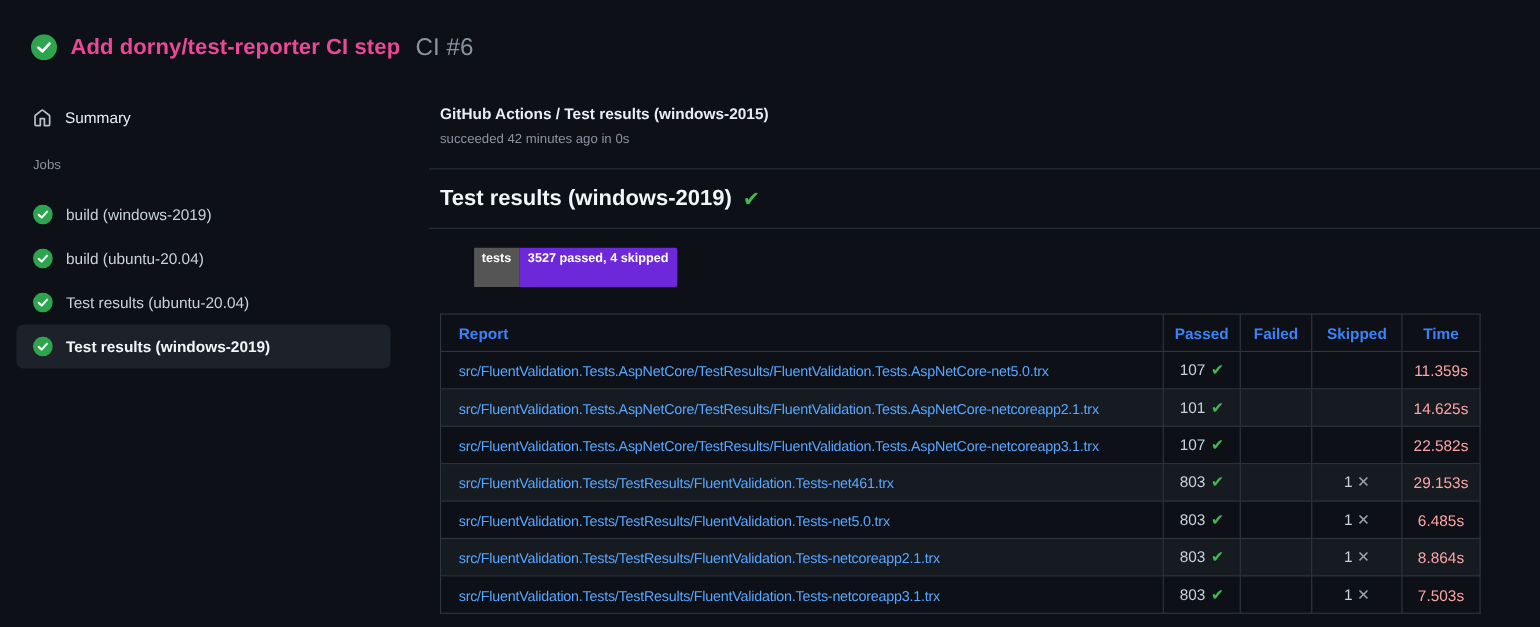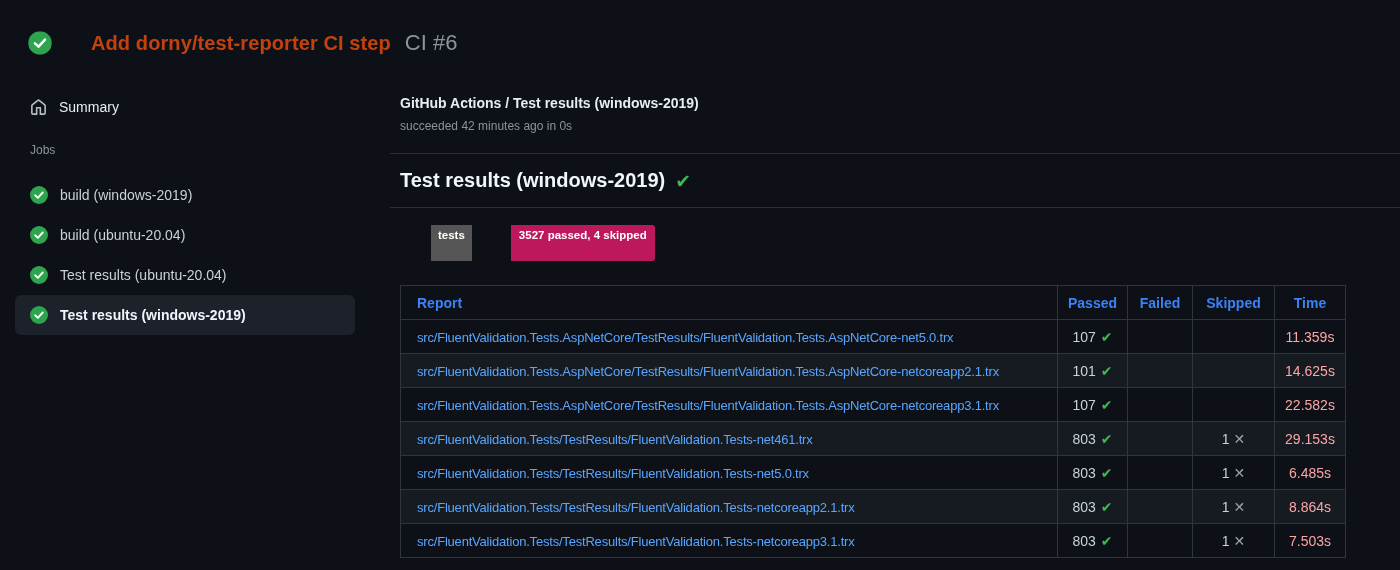--- a/index.html
+++ b/index.html
@@ -5,21 +5,21 @@
   * { margin:0; padding:0; box-sizing:border-box; }
   html,body { width:1400px; height:570px; overflow:hidden; }
   body {
     background:#0d1117;
     color:#c9d1d9;
     font-family:"Liberation Sans","DejaVu Sans",sans-serif;
     font-size:14px;
   }
   
   .run-header { display:flex; align-items:center; gap:14px; padding:30px 0 0 30px; height:56px; }
-  .run-title { font-size:20px; font-weight:700; color:#c2410c; letter-spacing:.1px;margin-left:27px; }
+  .run-title { font-size:20px; font-weight:700; color:#ec4899; letter-spacing:.1px; }
   .run-number { font-size:22px; font-weight:400; color:#8b949e; }
   
   .content { display:flex; margin-top:24px; }
   .sidebar { width:390px; flex-shrink:0; padding:15px 0 0 30px; }
   .main { flex:1; padding-top:15px; min-width:0; }
   
   .summary-item { display:flex; align-items:center; gap:12px; height:24px; color:#e6edf3; cursor:pointer; }
   .jobs-label { margin-top:24px; font-size:12px; color:#8b949e; }
   .job-list { margin-top:18px;text-align:center; }
   .job-item {
@@ -122,32 +122,32 @@
       <path d="M4.6 8.3 L7 10.5 L11.4 5.7" stroke="#ffffff" stroke-width="1.7" fill="none" stroke-linecap="round" stroke-linejoin="round"></path>
     </svg>
   </span>
     <span class="job-label">Test results (windows-2019)</span>
   </div>
       </div>
   </nav>
 
   <main class="main">
     <div class="check-header">
-      <div class="check-title">GitHub Actions / Test results (windows-2019)</div>
+      <div class="check-title">GitHub Actions / Test results (windows-2015)</div>
       <div class="check-status">succeeded 42 minutes ago in 0s</div>
     </div>
     <hr class="divider">
     <h2 class="report-heading">
       <span>Test results (windows-2019)</span>
       <span class="big-check">✔</span>
     </h2>
     <hr class="divider2">
     <div class="badge">
       <span class="badge-label" style="background: rgb(85, 85, 85);">tests</span>
-      <span class="badge-value" style="background: #be185d; margin-left: 39px;">3527 passed, 4 skipped</span>
+      <span class="badge-value" style="background: #6d28d9;">3527 passed, 4 skipped</span>
     </div>
 
     <table class="results">
       <colgroup>
         <col style="width:657px">
           <col style="width:70px">
           <col style="width:65px">
           <col style="width:82px">
           <col style="width:71px">
       </colgroup>

